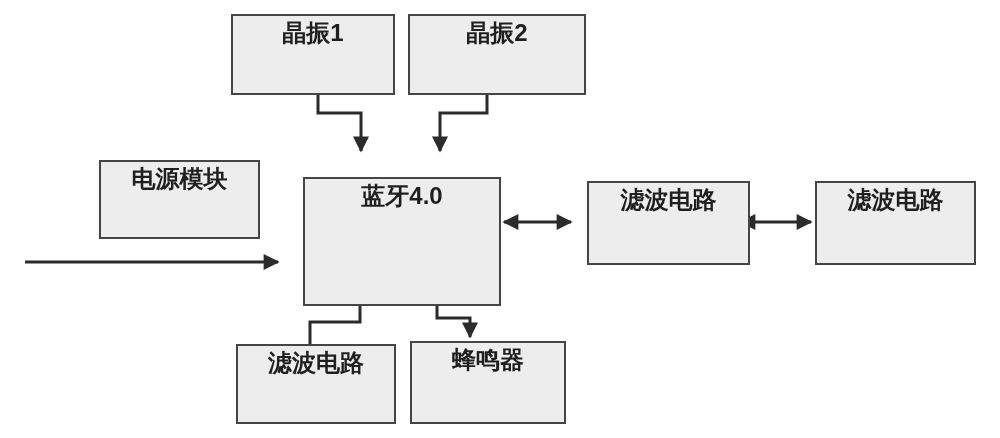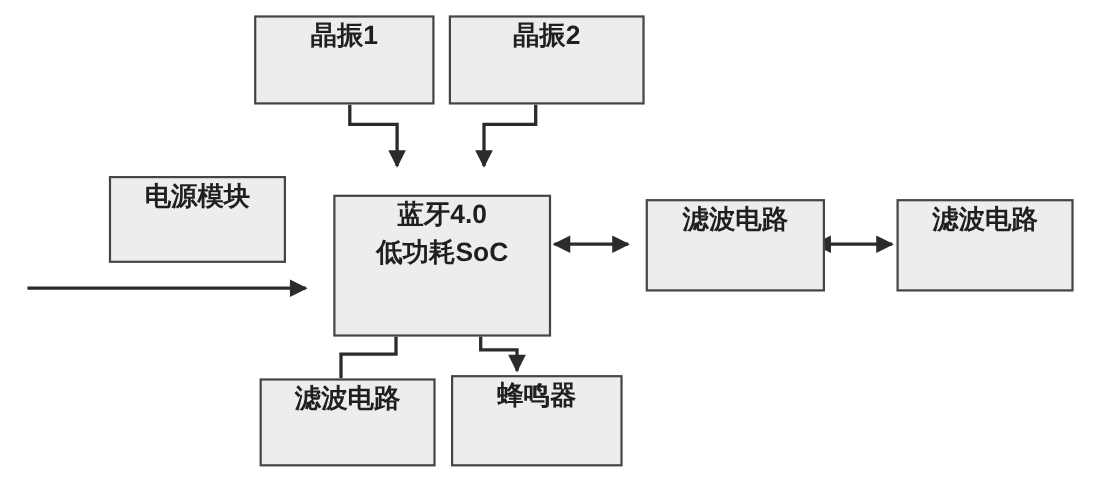--- a/index.html
+++ b/index.html
@@ -59,21 +59,20 @@
   <div class="node n-crystal2">
     <span>晶振2</span>
   </div>
 
   <div class="node n-power">
     <span>电源模块</span>
   </div>
 
   <div class="node n-soc">
     <span>蓝牙4.0</span>
-    <span>低功耗SoC</span>
   </div>
 
   <div class="node n-filter">
     <span>滤波电路</span>
   </div>
 
   <div class="node n-antenna">
     <span>滤波电路</span>
   </div>
 

